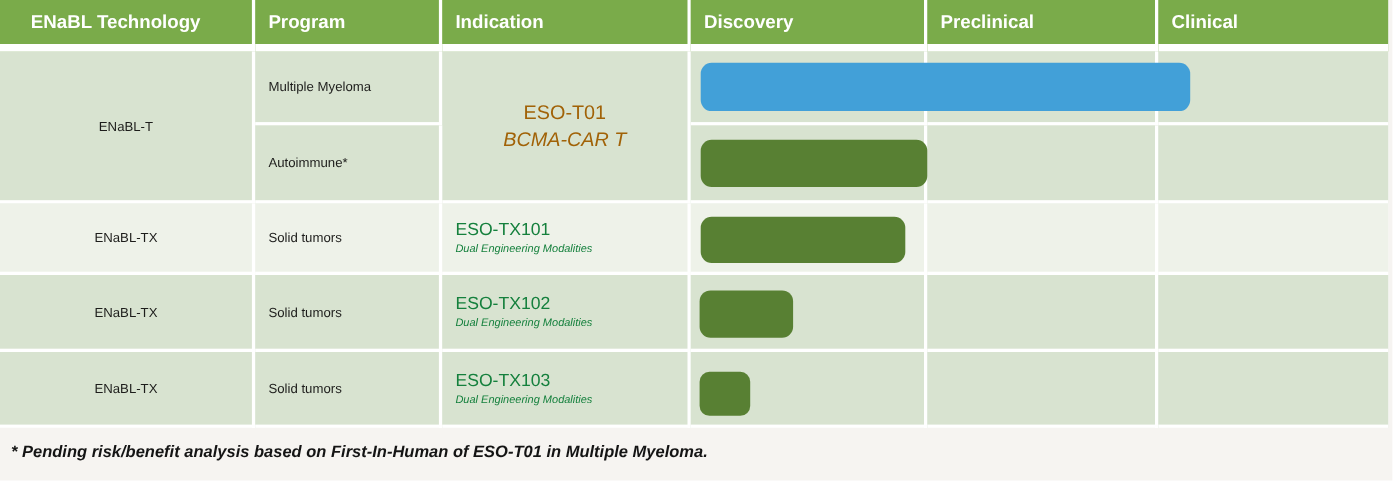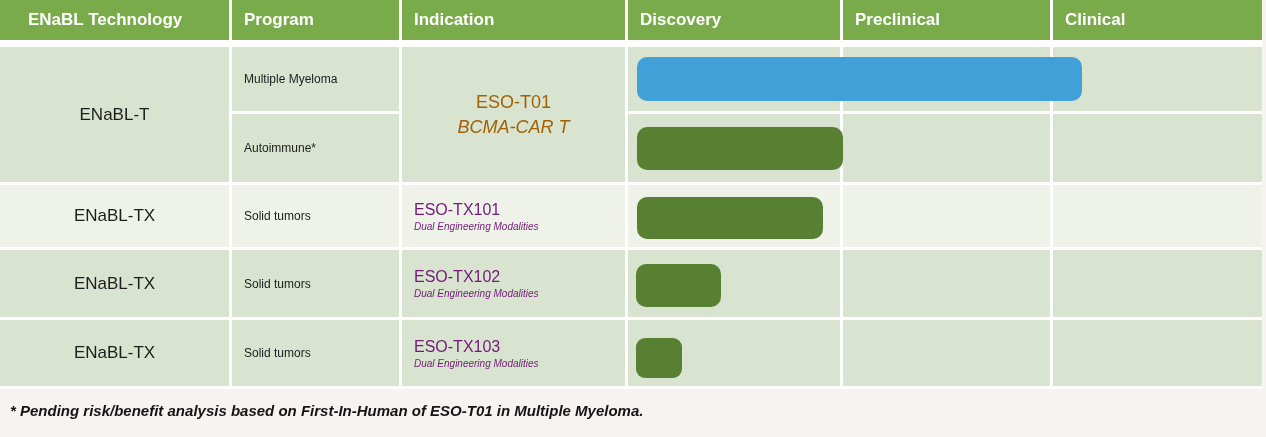--- a/index.html
+++ b/index.html
@@ -26,36 +26,36 @@
     font-weight:bold; font-size:17px;
     display:flex; align-items:center;
     padding-left:12px;
     border-bottom:7px solid #ffffff;
   }
   .hdr.first { padding-left:28px; }
   .bg-green { background:#d8e3d0; }
   .bg-light { background:#eef2e9; }
   .tech {
     display:flex; align-items:center; justify-content:center;
-    font-size:17px; color:#1d1d1b;
+    font-size:12px; color:#1d1d1b;
   }
   .ind {
     display:flex; align-items:center;
     font-size:12px; color:#1d1d1b; padding-left:12px;
   }
   .ind .wrap-narrow { display:inline-block; max-width:100px; line-height:1.25; }
   .prog-center {
     display:flex; flex-direction:column; align-items:center; justify-content:center;
     color:#a16207; text-align:center;
   }
   .prog-center .prog-name { font-size:18px; }
   .prog-center .prog-sub  { font-size:18px; font-style:italic; margin-top:4px; }
   .prog-left {
     display:flex; flex-direction:column; justify-content:center;
-    padding-left:12px; color:#701a75;
+    padding-left:12px; color:#15803d;
   }
   .prog-left .prog-name { font-size:16px; }
   .prog-left .prog-sub  { font-size:10px; font-style:italic; margin-top:2px; }
   .bar { position:absolute; }
   .footnote {
     position:absolute; left:10px; top:402px;
     font-size:15px; font-style:italic; font-weight:bold; color:#141414;
   }
 </style>
 </head>

